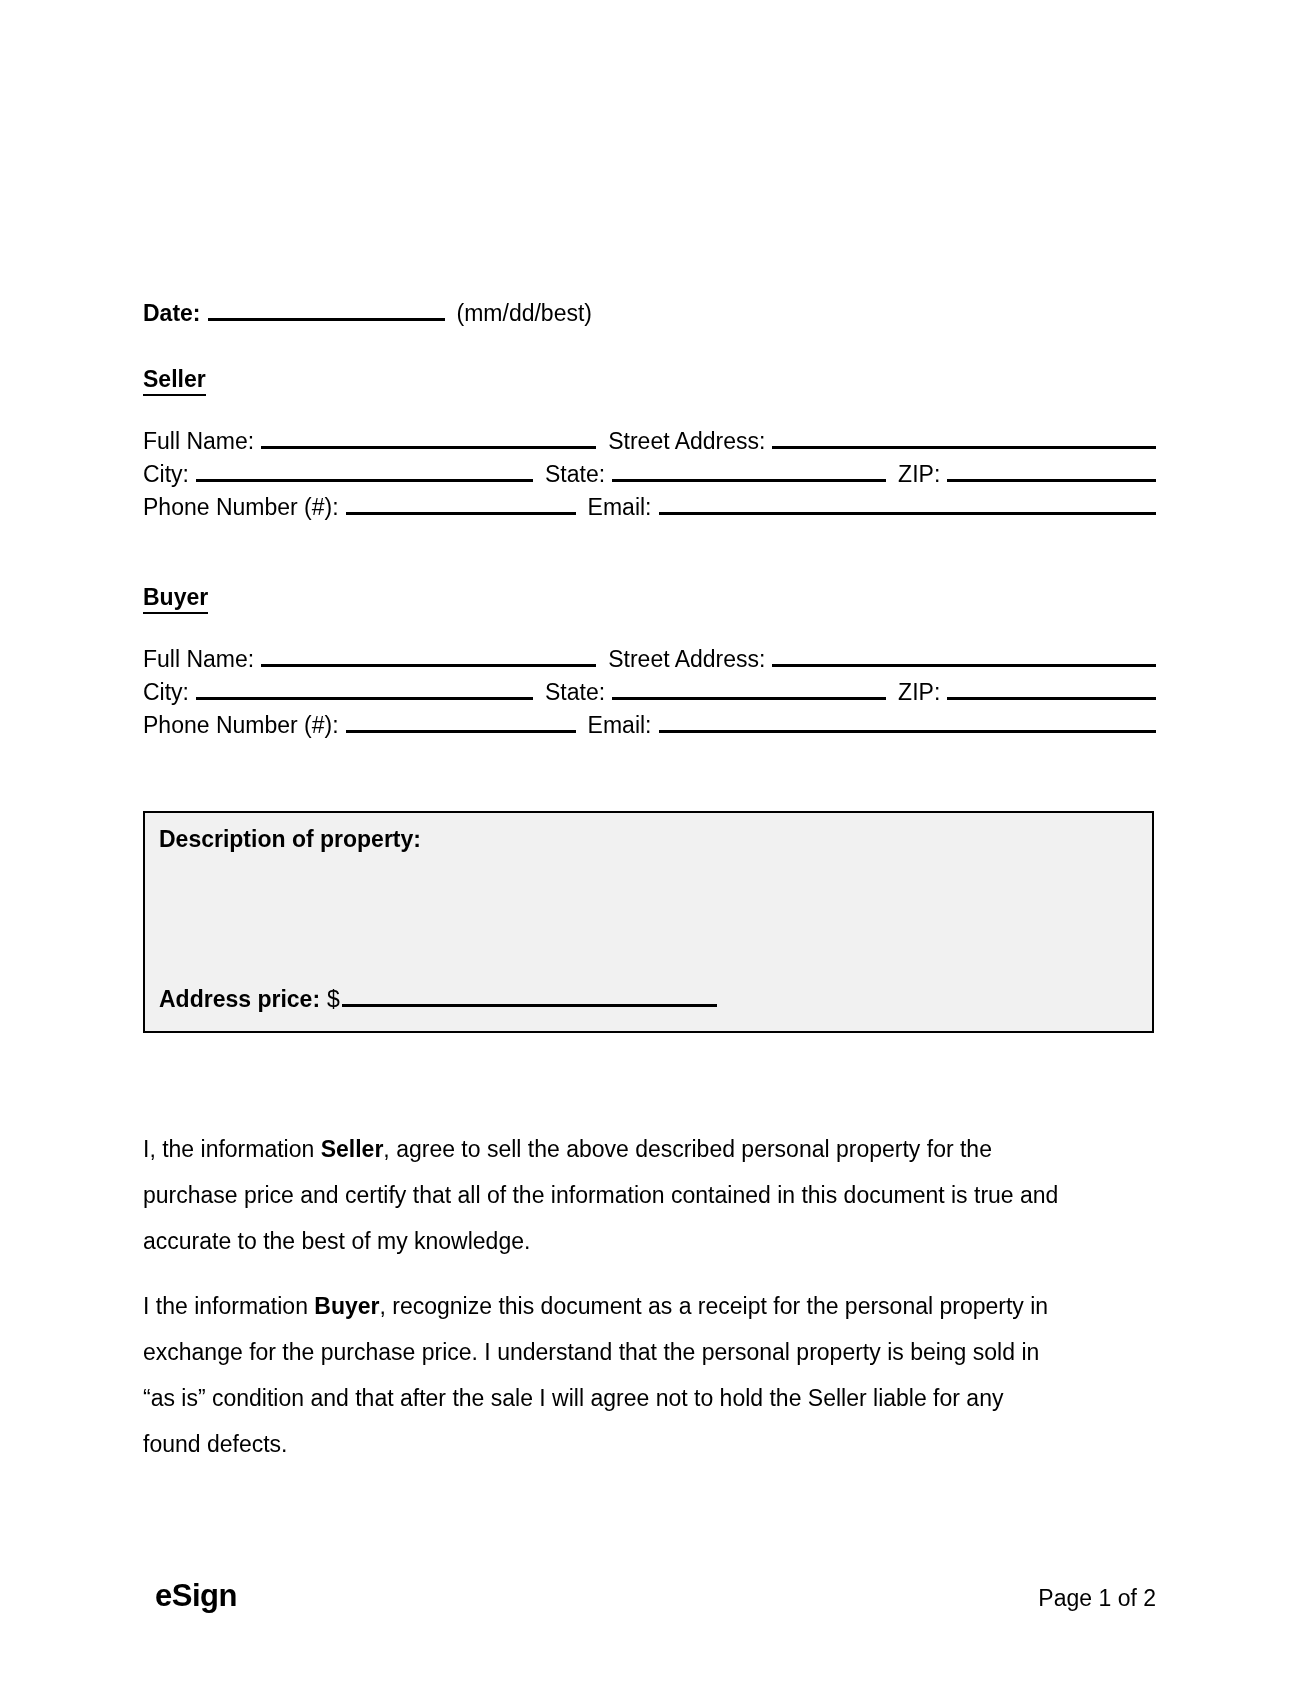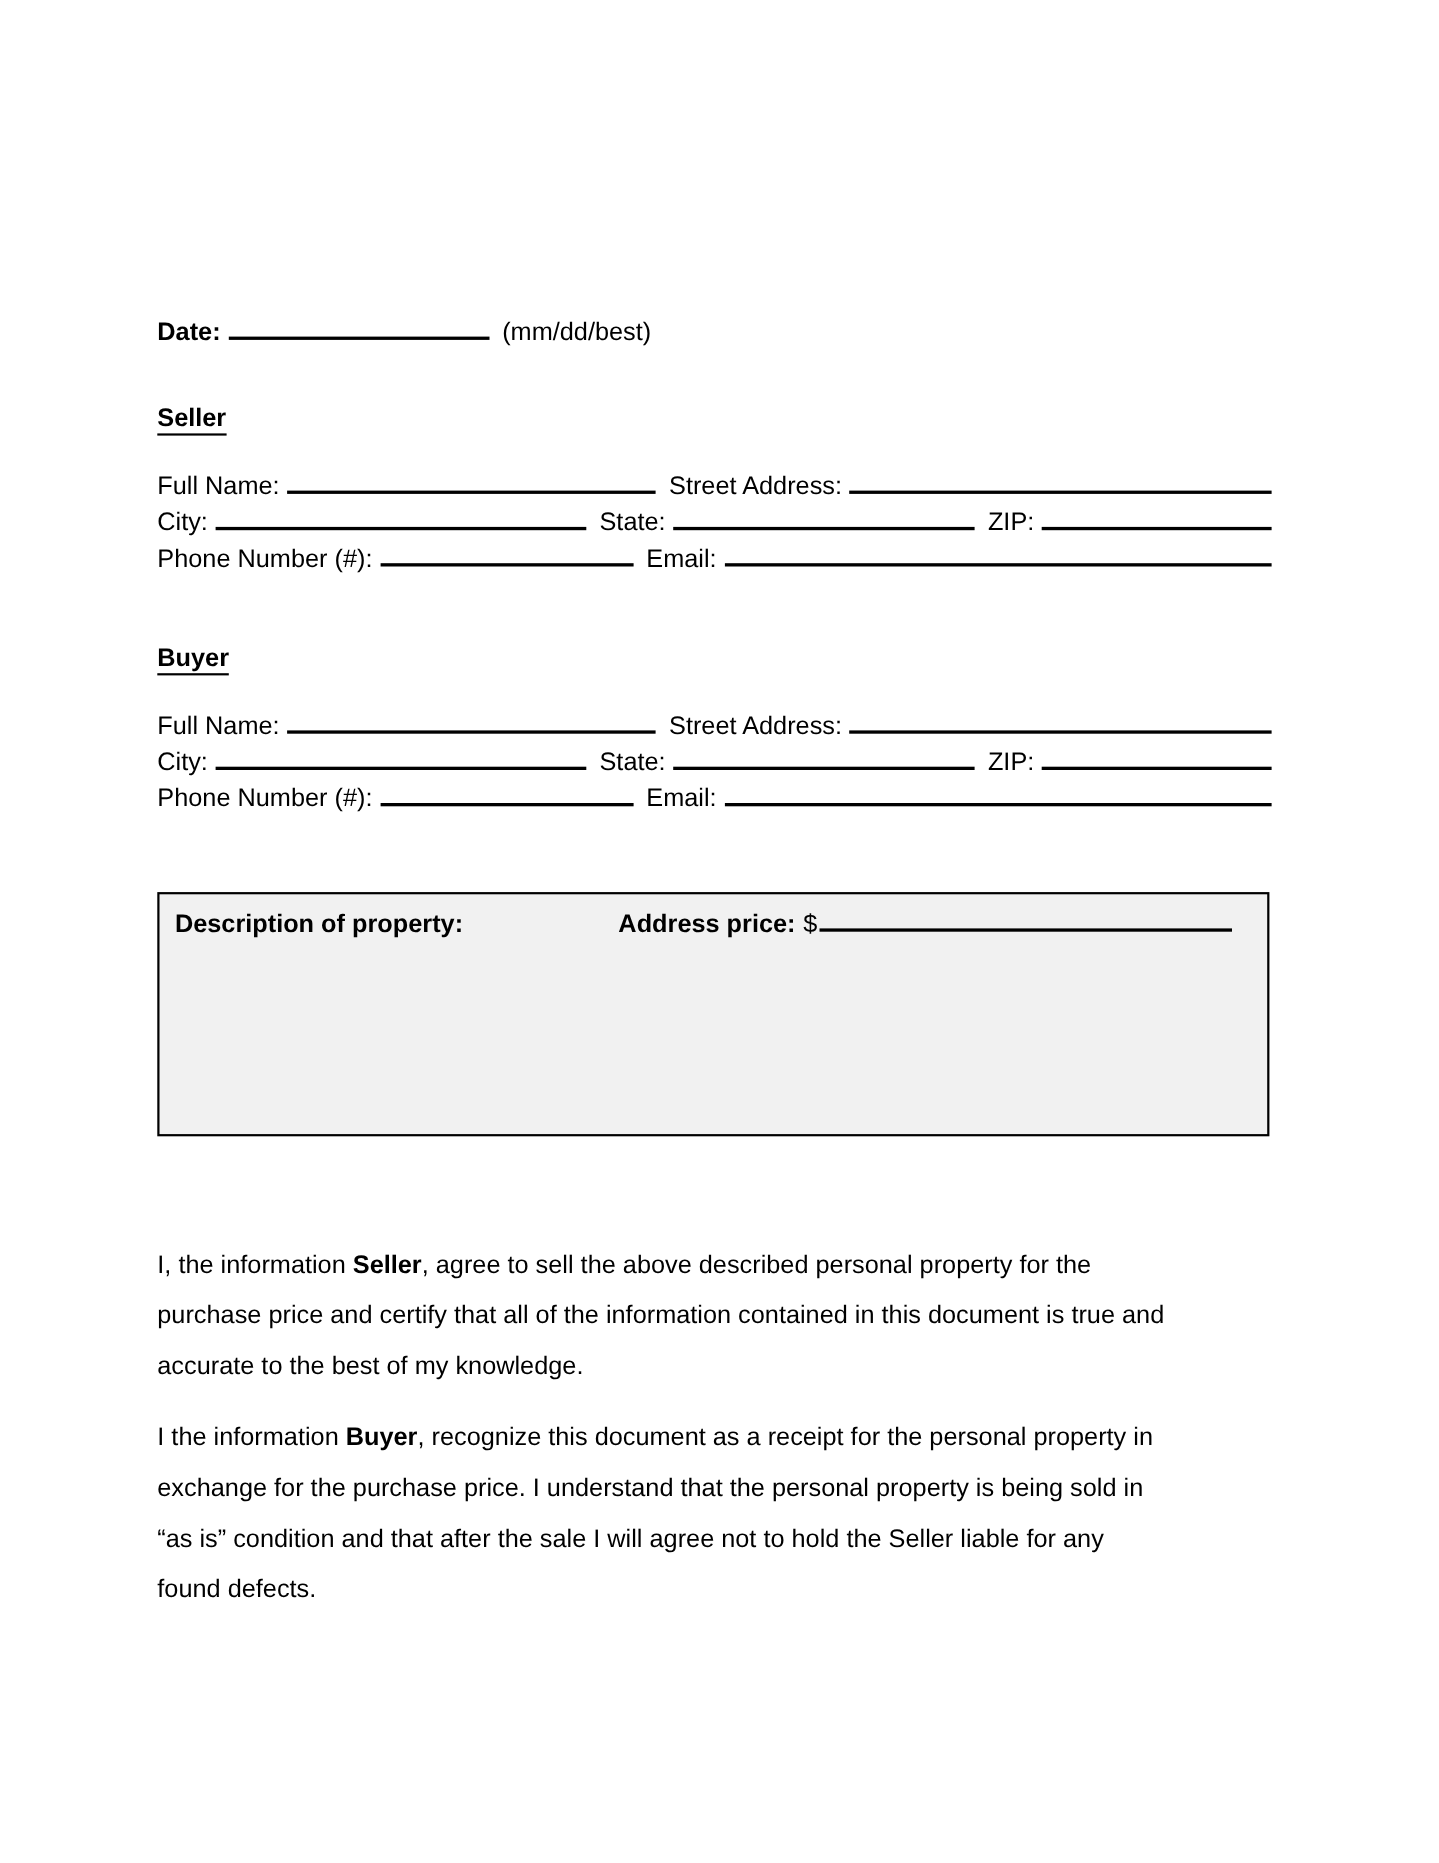--- a/index.html
+++ b/index.html
@@ -18,21 +18,21 @@
     left: 0;
     width: 100%;
     text-align: center;
     font-size: 47px;
     font-weight: bold;
     line-height: 56px;
     letter-spacing: 0.5px;
   }
   .block { position: absolute; left: 143px; right: 152px; font-size: 23px; }
   .row { display: flex; align-items: baseline; margin-top: 6px; white-space: nowrap; }
-  .row:first-child { margin-top: 0; }
+  .row:first-child { margin-top: 12px; }
   .lbl { flex: 0 0 auto; }
   .b { font-weight: bold; }
   .blank {
     display: inline-block;
     flex: 0 0 auto;
     height: 16px;
     border-bottom: 3px solid #000;
     margin: 0 12px -4px 7px;
   }
   .blank.grow { flex: 1 1 auto; margin-right: 0; }
@@ -50,21 +50,21 @@
     position: absolute;
     top: 811px;
     left: 143px;
     width: 1011px;
     height: 222px;
     box-sizing: border-box;
     background: #f1f1f1;
     border: 2px solid #000;
     padding: 13px 20px 18px 14px;
     display: flex;
-    flex-direction: row;
+    flex-direction: column;
     justify-content: space-between;
     font-size: 23px;
   }
   .prop-box .row { margin-top: 0; }
   .para {
     position: absolute;
     left: 143px;
     width: 922px;
     font-size: 23px;
     line-height: 46px;
@@ -160,14 +160,18 @@
     <div class="row">
       <span class="lbl b">Address price:</span>
       <span class="lbl" style="margin-left:7px;">$</span>
       <span class="blank w-price"></span>
     </div>
   </div>
 
   <p class="para para-1"><span>I, the information </span><b>Seller</b><span>, agree to sell the above described personal property for the purchase price and certify that all of the information contained in this document is true and accurate to the best of my knowledge.</span></p>
   <p class="para para-2"><span>I the information </span><b>Buyer</b><span>, recognize this document as a receipt for the personal property in exchange for the purchase price. I understand that the personal property is being sold in “as is” condition and that after the sale I will agree not to hold the Seller liable for any found defects.</span></p>
 
+  <div class="footer">
+    <span class="brand">eSign</span>
+    <span class="page-num">Page 1 of 2</span>
+  </div>
 
 </div>
 
 </body></html>

